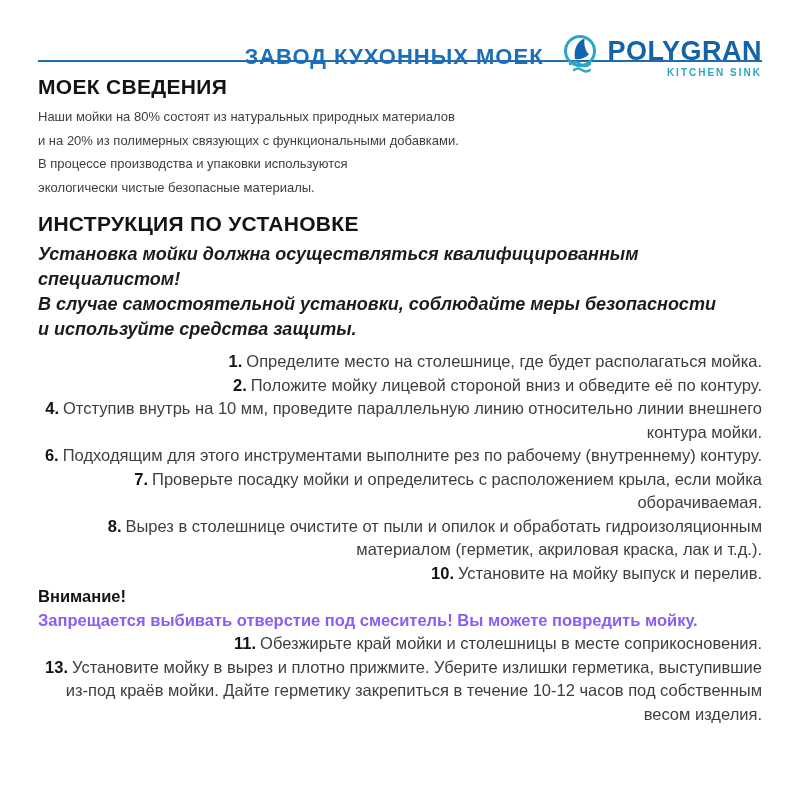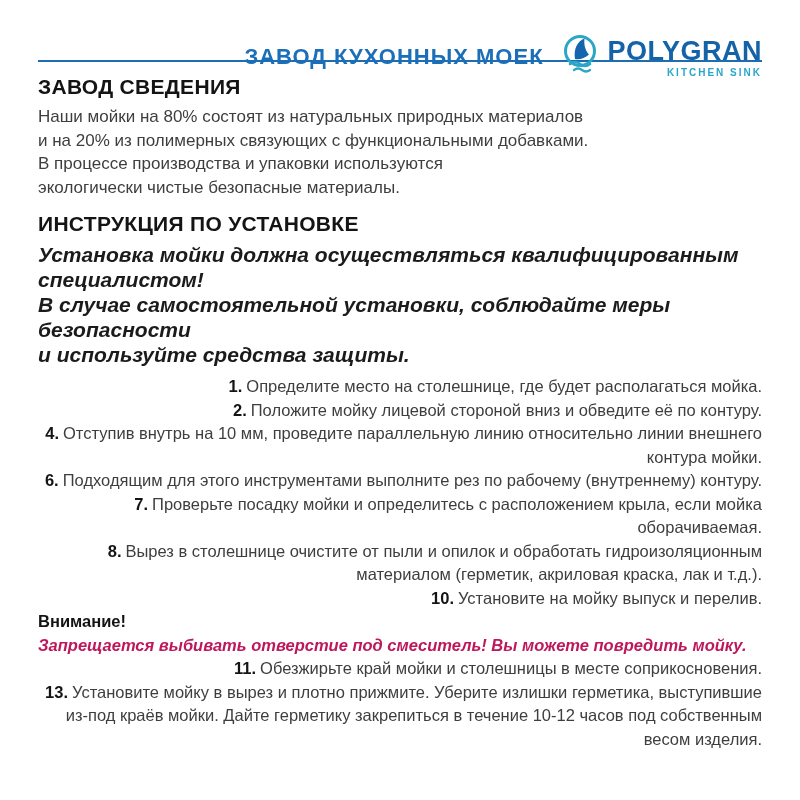--- a/index.html
+++ b/index.html
@@ -31,39 +31,39 @@
     color: #2aa7c7; line-height: 12px; margin-top: 1px;
   }
   .divider { border: none; border-top: 2px solid #1f6cb3; margin: 0; }
 
   
   .section-heading {
     font-size: 21px; font-weight: 800; color: #141414;
     letter-spacing: 0.3px; margin: 13px 0 6px 0;
   }
   .para {
-    font-size: 17px; line-height: 23.5px; color: #3e3e3e;
+    font-size: 13px; line-height: 23.5px; color: #3e3e3e;
     white-space: pre-line; margin: 0 0 4px 0;
   }
   .intro {
-    font-size: 21px; line-height: 25px; font-weight: bold; font-style: italic;
+    font-size: 18px; line-height: 25px; font-weight: bold; font-style: italic;
     color: #1b1b1b; white-space: pre-line; margin: 2px 0 8px 0;
   }
 
   
   .steps { font-size: 16.5px; line-height: 23.5px; }
   .step { margin: 0; text-align: right; }
   .step .num { font-weight: 800; color: #141414; margin-right: 4px; }
   .step.em-step { font-weight: bold; font-style: italic; color: #1b1b1b; }
   .attention-label {
     font-size: 16.5px; line-height: 23.5px; font-weight: 800; color: #141414;
   }
   .attention-text {
-    font-size: 16.5px; line-height: 23.5px; font-weight: bold; font-style: italic;
-    color: #be185d;
+    font-size: 16.5px; line-height: 23.5px; font-weight: bold; 
+    color: #8b5cf6;
   }
 </style>
 </head>
 <body>
 
 <div class="page">
 
   <div class="header">
     <div class="header-title">ЗАВОД КУХОННЫХ МОЕК</div>
     <div class="logo">
@@ -76,21 +76,21 @@
         </svg>
       </span>
       <span class="logo-text">
         <span class="logo-brand">POLYGRAN</span>
         <span class="logo-sub">KITCHEN SINK</span>
       </span>
     </div>
   </div>
   <hr class="divider">
 
-  <div class="section-heading">ЗАВОД СВЕДЕНИЯ</div>
+  <div class="section-heading">МОЕК СВЕДЕНИЯ</div>
   <p class="para">Наши мойки на 80% состоят из натуральных природных материалов
 и на 20% из полимерных связующих с функциональными добавками.
 В процессе производства и упаковки используются
 экологически чистые безопасные материалы.</p>
 
   <div class="section-heading">ИНСТРУКЦИЯ ПО УСТАНОВКЕ</div>
   <p class="intro">Установка мойки должна осуществляться квалифицированным специалистом!
 В случае самостоятельной установки, соблюдайте меры безопасности
 и используйте средства защиты.</p>
 

